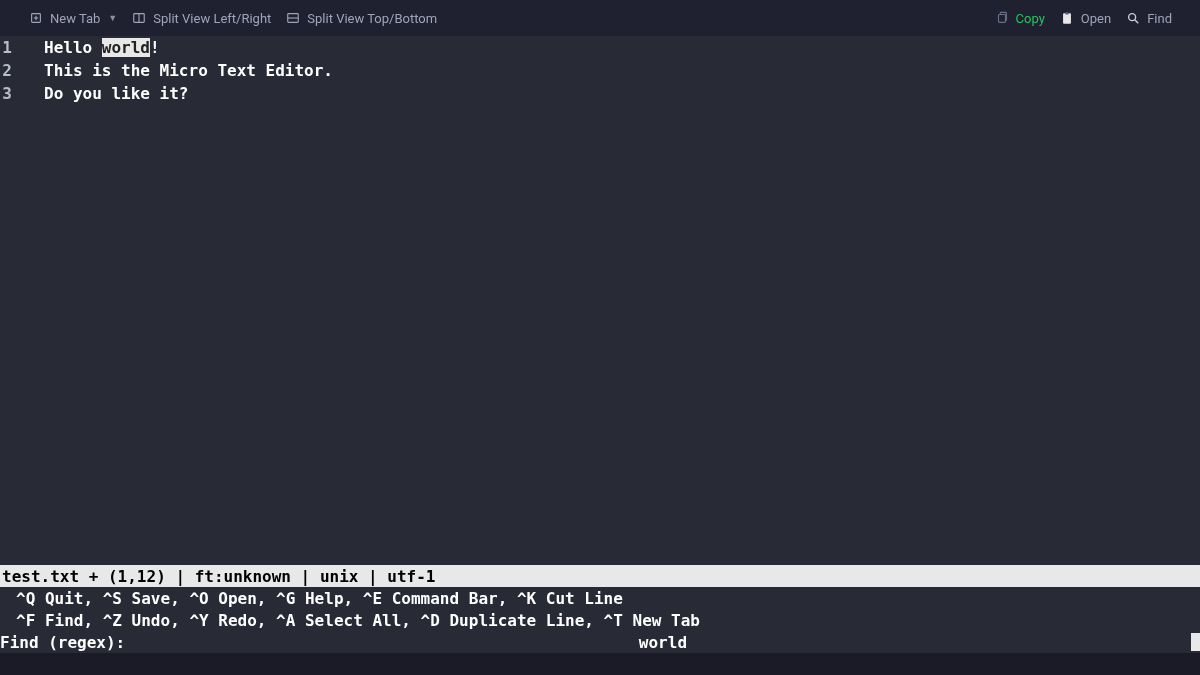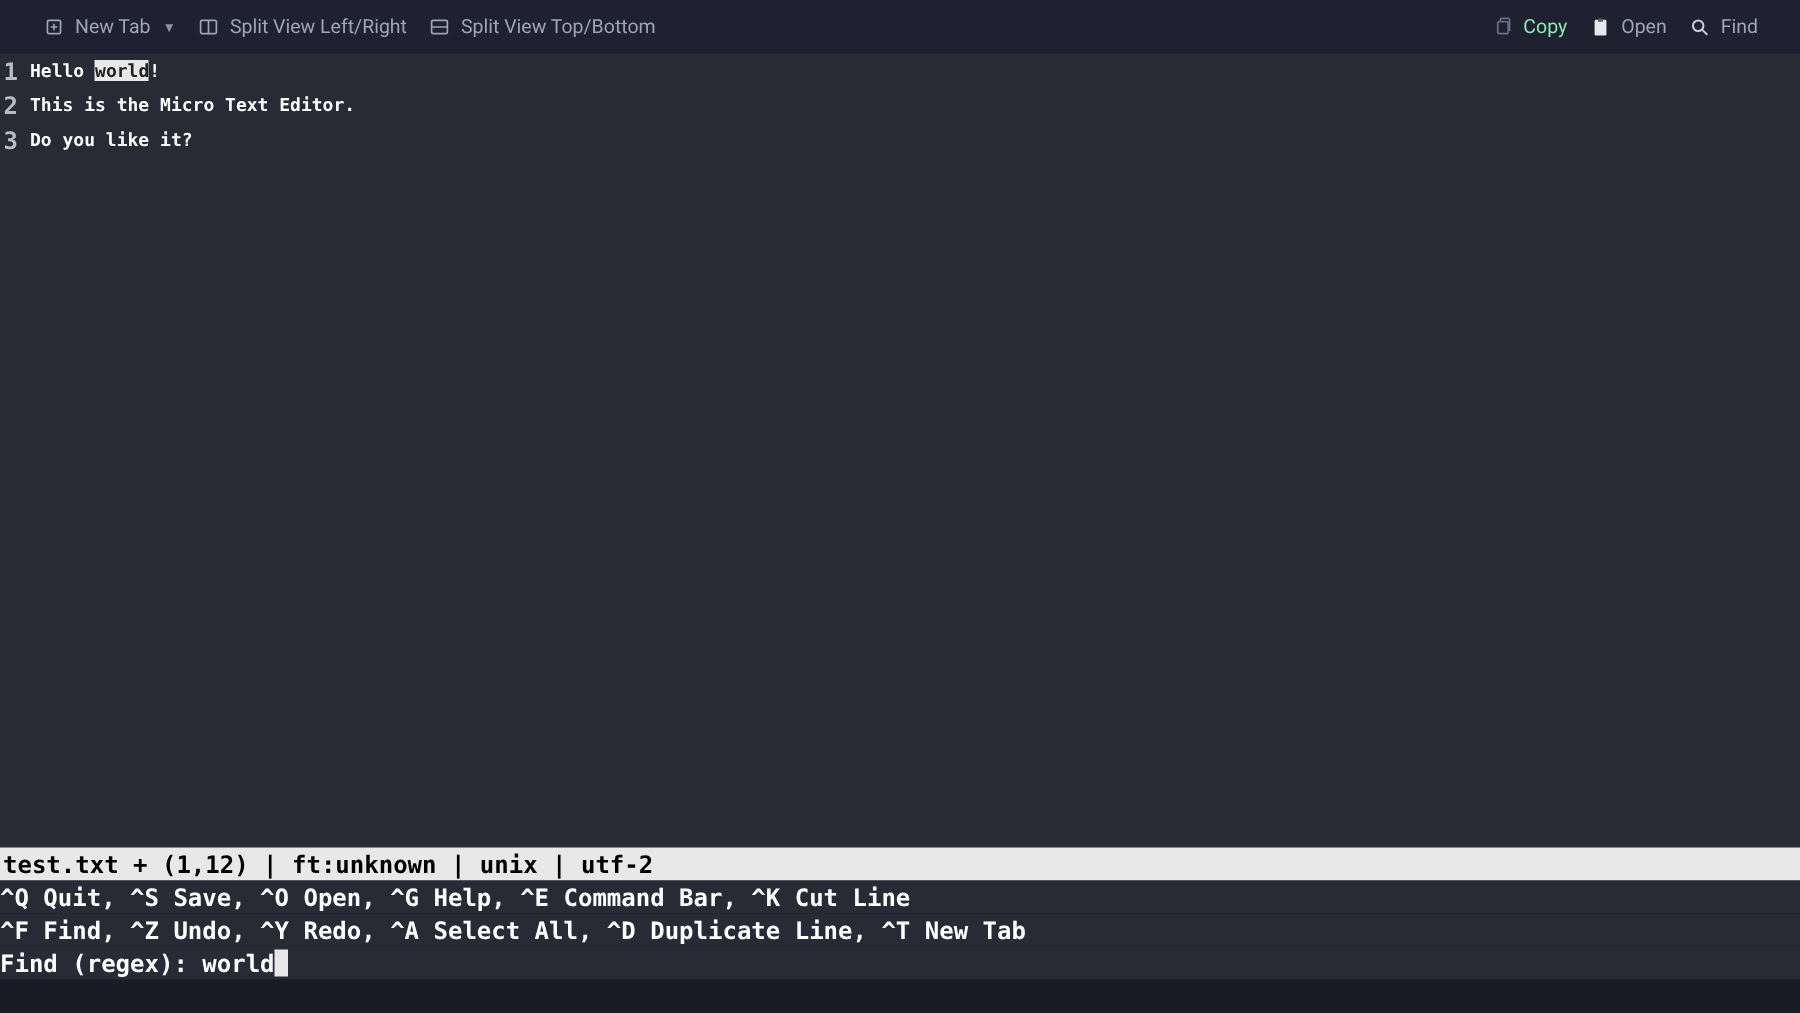--- a/index.html
+++ b/index.html
@@ -32,21 +32,21 @@
     .toolbar-spacer {
       flex: 1;
     }
     .tb-item {
       display: inline-flex;
       align-items: center;
       gap: 6px;
       cursor: pointer;
     }
     .tb-dim {
-      color: #86efac;
+      color: #22c55e;
     }
     .tb-icon {
       display: inline-flex;
       align-items: center;
       justify-content: center;
       width: 16px;
       height: 16px;
     }
     .chevron {
       font-size: 9px;
@@ -71,21 +71,22 @@
       padding-right: 8px;
       color: #b8bcc9;
       font-weight: bold;
       flex-shrink: 0;
       font-size: 16px;
     }
     .line-text {
       color: #ffffff;
       white-space: pre;
       font-weight: bold;
-      font-size: 12px;
+      font-size: 16px;
+      margin-left: 24px;
     }
     .highlight {
       background: #e8e8e8;
       color: #222;
     }
     .statusbar {
       height: 22px;
       background: #e8e8e8;
       color: #000;
       display: flex;
@@ -95,34 +96,35 @@
       font-size: 16px;
       white-space: pre;
       justify-content: space-between;
     }
     .hint-line {
       height: 22px;
       background: #282a36;
       color: #ffffff;
       display: flex;
       align-items: center;
-      padding-left: 0;
+      padding-left: 16px;
       font-weight: bold;
       font-size: 16px;
       white-space: pre;
     }
     .prompt-line {
       height: 22px;
       background: #282a36;
       color: #ffffff;
       display: flex;
       align-items: center;
       font-weight: bold;
       font-size: 16px;
       white-space: pre;
+      justify-content: space-between;
     }
     .cursor-block {
       display: inline-block;
       width: 9px;
       height: 18px;
       background: #e8e8e8;
       vertical-align: middle;
     }
     .bottom-pad {
       height: 22px;
@@ -201,21 +203,21 @@
     <span class="gutter">2</span>
     <span class="line-text">This is the Micro Text Editor.</span>
   </div>
   <div class="line-row">
     <span class="gutter">3</span>
     <span class="line-text">Do you like it?</span>
   </div>
 </div>
 
 <div class="statusbar">
-  <span>test.txt + (1,12) | ft:unknown | unix | utf-2</span>
+  <span>test.txt + (1,12) | ft:unknown | unix | utf-1</span>
 </div>
 
 <div class="hint-line">^Q Quit, ^S Save, ^O Open, ^G Help, ^E Command Bar, ^K Cut Line</div>
 <div class="hint-line">^F Find, ^Z Undo, ^Y Redo, ^A Select All, ^D Duplicate Line, ^T New Tab</div>
 
 <div class="prompt-line">
   <span>Find (regex): </span><span>world</span><span class="cursor-block"></span>
 </div>
 
 <div class="bottom-pad"></div>

